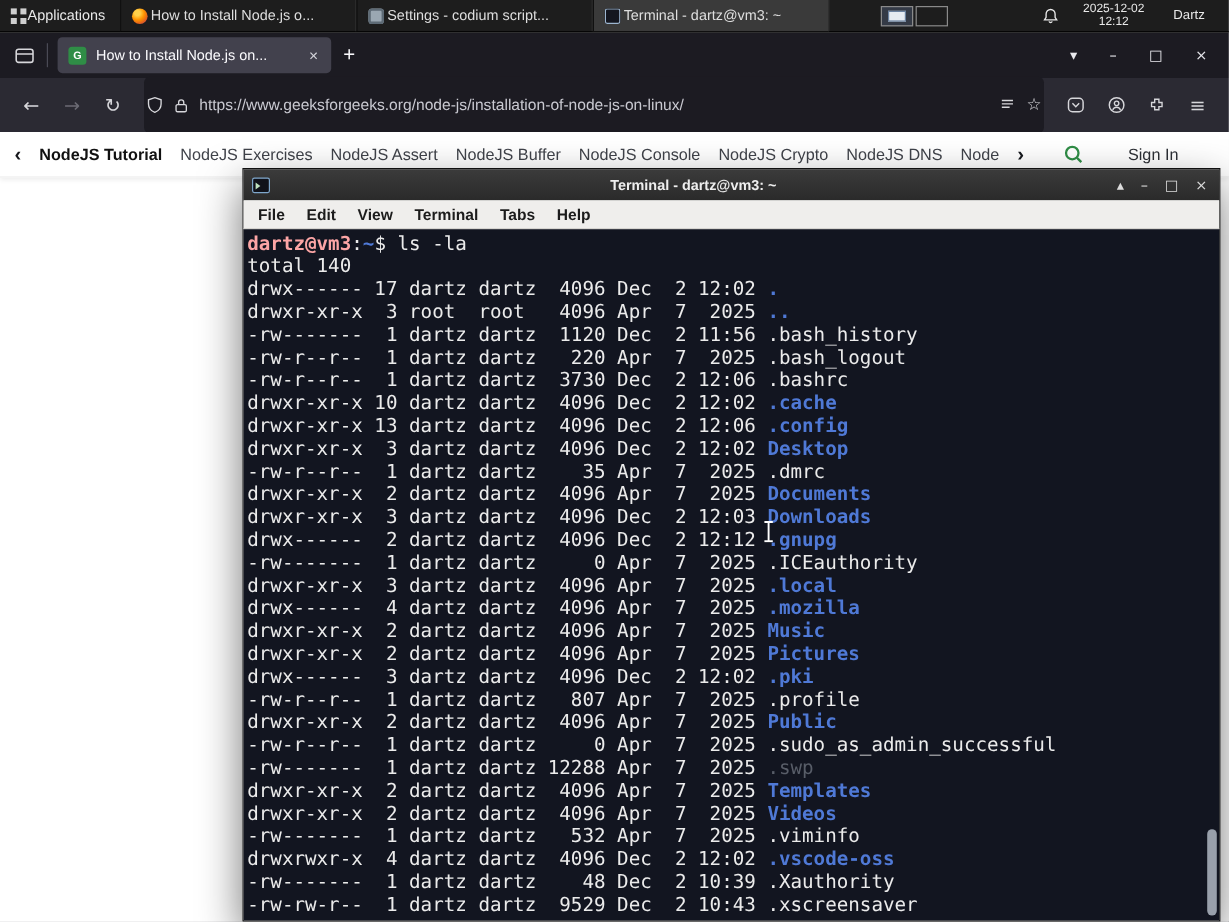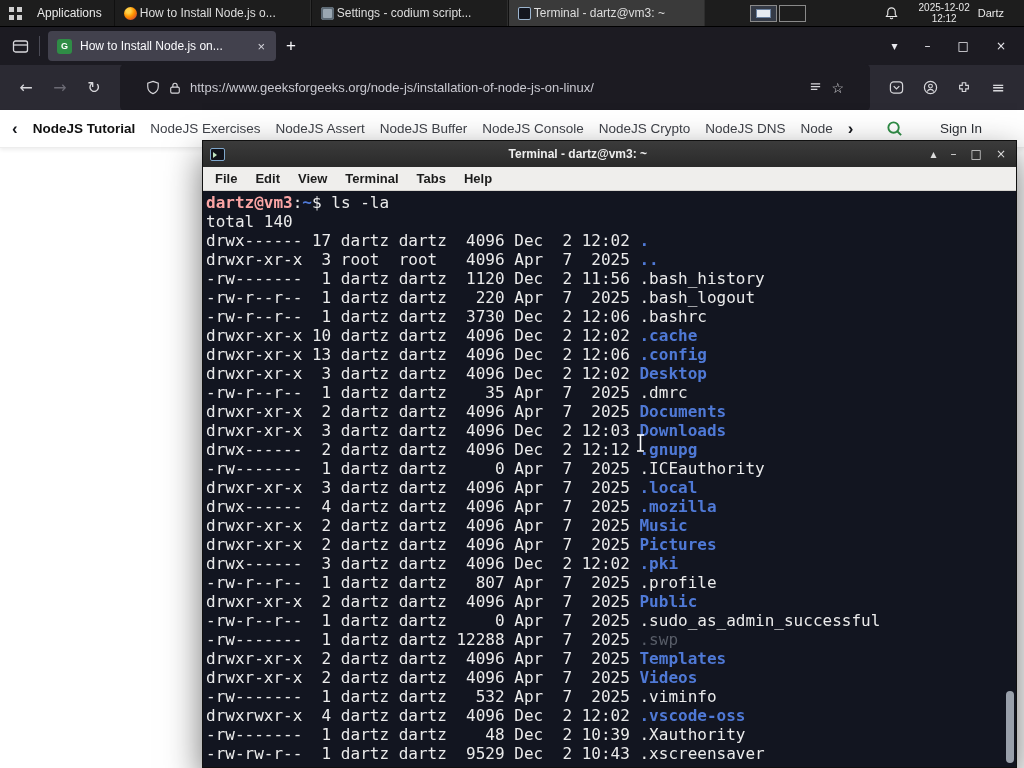--- a/index.html
+++ b/index.html
@@ -1,58 +1,58 @@
 <!DOCTYPE html>
 <html><head>
 <meta charset="utf-8">
 <style>
   html,body{margin:0;padding:0;}
   body{width:1024px;height:768px;overflow:hidden;position:relative;background:#ffffff;font-family:"Liberation Sans",sans-serif;}
   *{box-sizing:border-box;}
 
   
   .panel{position:absolute;top:0;left:0;width:1024px;height:27px;background:#1d1d1d;display:flex;align-items:stretch;color:#e9e9e9;font-size:12px;z-index:60;border-bottom:1px solid #000;}
-  .apps-btn{display:flex;align-items:center;gap:15px;padding:0 12px 0 9px;}
+  .apps-btn{display:flex;align-items:center;gap:1px;padding:0 12px 0 9px;}
   .apps-ic{width:13px;height:13px;display:inline-block;background:
      linear-gradient(#cfcfcf,#cfcfcf) 0 0/5px 5px no-repeat,
      linear-gradient(#cfcfcf,#cfcfcf) 8px 0/5px 5px no-repeat,
      linear-gradient(#cfcfcf,#cfcfcf) 0 8px/5px 5px no-repeat,
      linear-gradient(#cfcfcf,#cfcfcf) 8px 8px/5px 5px no-repeat;}
   .tasklist{display:flex;align-items:stretch;}
   .task-btn{display:flex;align-items:center;gap:3px;width:197px;padding:0 9px;border-left:1px solid #101010;border-right:1px solid #2e2e2e;overflow:hidden;white-space:nowrap;color:#dedede;}
   .task-btn.active{background:#3a3a3a;}
   .task-label{overflow:hidden;text-overflow:ellipsis;}
   .task-ic{flex:0 0 auto;width:13px;height:13px;border-radius:50%;}
   .ic-firefox{background:radial-gradient(circle at 35% 30%,#ffd14a 0 18%,#ff9500 45%,#e3611c 70%,#c0418f 100%);}
   .ic-settings{border-radius:3px;background:#9aa7b2;box-shadow:inset 0 0 0 2px #5d6a75;}
   .ic-terminal{border-radius:2px;background:#14161f;box-shadow:inset 0 0 0 1px #9db6d0;}
   .panel-spacer{flex:1;}
   .pager{display:flex;align-items:center;gap:2px;margin-right:78px;}
   .pager-cell{width:27px;height:17px;border:1px solid #8a8a8a;position:relative;}
   .pager-cell.current{background:#343a46;}
   .pager-win{position:absolute;left:5px;top:3px;width:15px;height:9px;background:#e6ebf1;border:1px solid #6b82a0;}
   .bell{display:flex;align-items:center;margin-right:20px;}
-  .clock{display:flex;flex-direction:column;justify-content:center;text-align:center;font-size:10px;line-height:11.5px;margin-right:8px;}
+  .clock{display:flex;flex-direction:column;justify-content:center;text-align:center;font-size:10px;line-height:11.5px;margin-right:24px;}
   .user{display:flex;align-items:center;font-size:11px;padding-right:20px;}
 
   
   .ff{position:absolute;top:27px;left:0;width:1024px;height:741px;background:#fff;z-index:10;}
   .tabbar{height:38px;background:#1c1b22;display:flex;align-items:center;padding:0 10px 0 8px;}
   .ffview{display:flex;align-items:center;margin:0 4px;}
   .tab-sep{width:1px;height:20px;background:#4a4a55;margin:0 8px 0 6px;}
   .tab{height:30px;width:228px;background:#42414d;border-radius:4px;display:flex;align-items:center;gap:8px;padding:0 9px;color:#fbfbfe;font-size:12px;}
   .tab-fav{width:15px;height:15px;border-radius:3px;background:#2f8d46;color:#fff;font-size:9px;font-weight:bold;display:flex;align-items:center;justify-content:center;flex:0 0 auto;}
   .tab-title{flex:1;overflow:hidden;white-space:nowrap;}
   .tab-close{color:#d5d5dc;font-size:13px;padding:0 2px;}
   .newtab{color:#fbfbfe;font-size:17px;padding:0 10px;}
   .tab-winctl{margin-left:auto;display:flex;align-items:center;gap:27px;color:#e9e9ee;font-family:"DejaVu Sans",sans-serif;font-size:12px;padding-right:8px;}
   .navbar{height:45px;background:#2b2a33;display:flex;align-items:center;padding:0 10px;gap:2px;}
   .nav-ic{color:#d7d7db;font-family:"DejaVu Sans",sans-serif;font-size:16px;width:32px;height:30px;display:flex;align-items:center;justify-content:center;border-radius:4px;}
   .nav-ic.dim{color:#6b6a74;}
-  .urlbar{flex:1;height:47px;margin:0 8px;background:#1c1b22;border-radius:5px;display:flex;align-items:center;padding:0 26px;gap:9px;color:#b9b9c2;font-size:13px;}
+  .urlbar{flex:1;height:47px;margin:0 8px;background:#1c1b22;border-radius:5px;display:flex;align-items:center;padding:0 2px;gap:9px;color:#b9b9c2;font-size:13px;}
   .url-text{flex:1;overflow:hidden;white-space:nowrap;color:#c9c9d1;}
   .url-ic{display:flex;align-items:center;}
   .star{font-family:"DejaVu Sans",sans-serif;color:#d7d7db;font-size:14px;}
 
   .ff-content{height:658px;background:#fff;position:relative;}
   .gfgbar{height:38px;display:flex;align-items:center;padding:0 16px 0 12px;gap:15px;font-size:13.5px;color:#40434a;border-bottom:1px solid #ededed;box-shadow:0 2px 4px rgba(0,0,0,.07);}
   .gfg-chev{font-weight:bold;color:#16181d;font-size:17px;}
   .gfg-link{white-space:nowrap;}
   .gfg-link.bold{font-weight:bold;color:#111;}
   .gfg-search{margin-left:auto;display:flex;align-items:center;}

